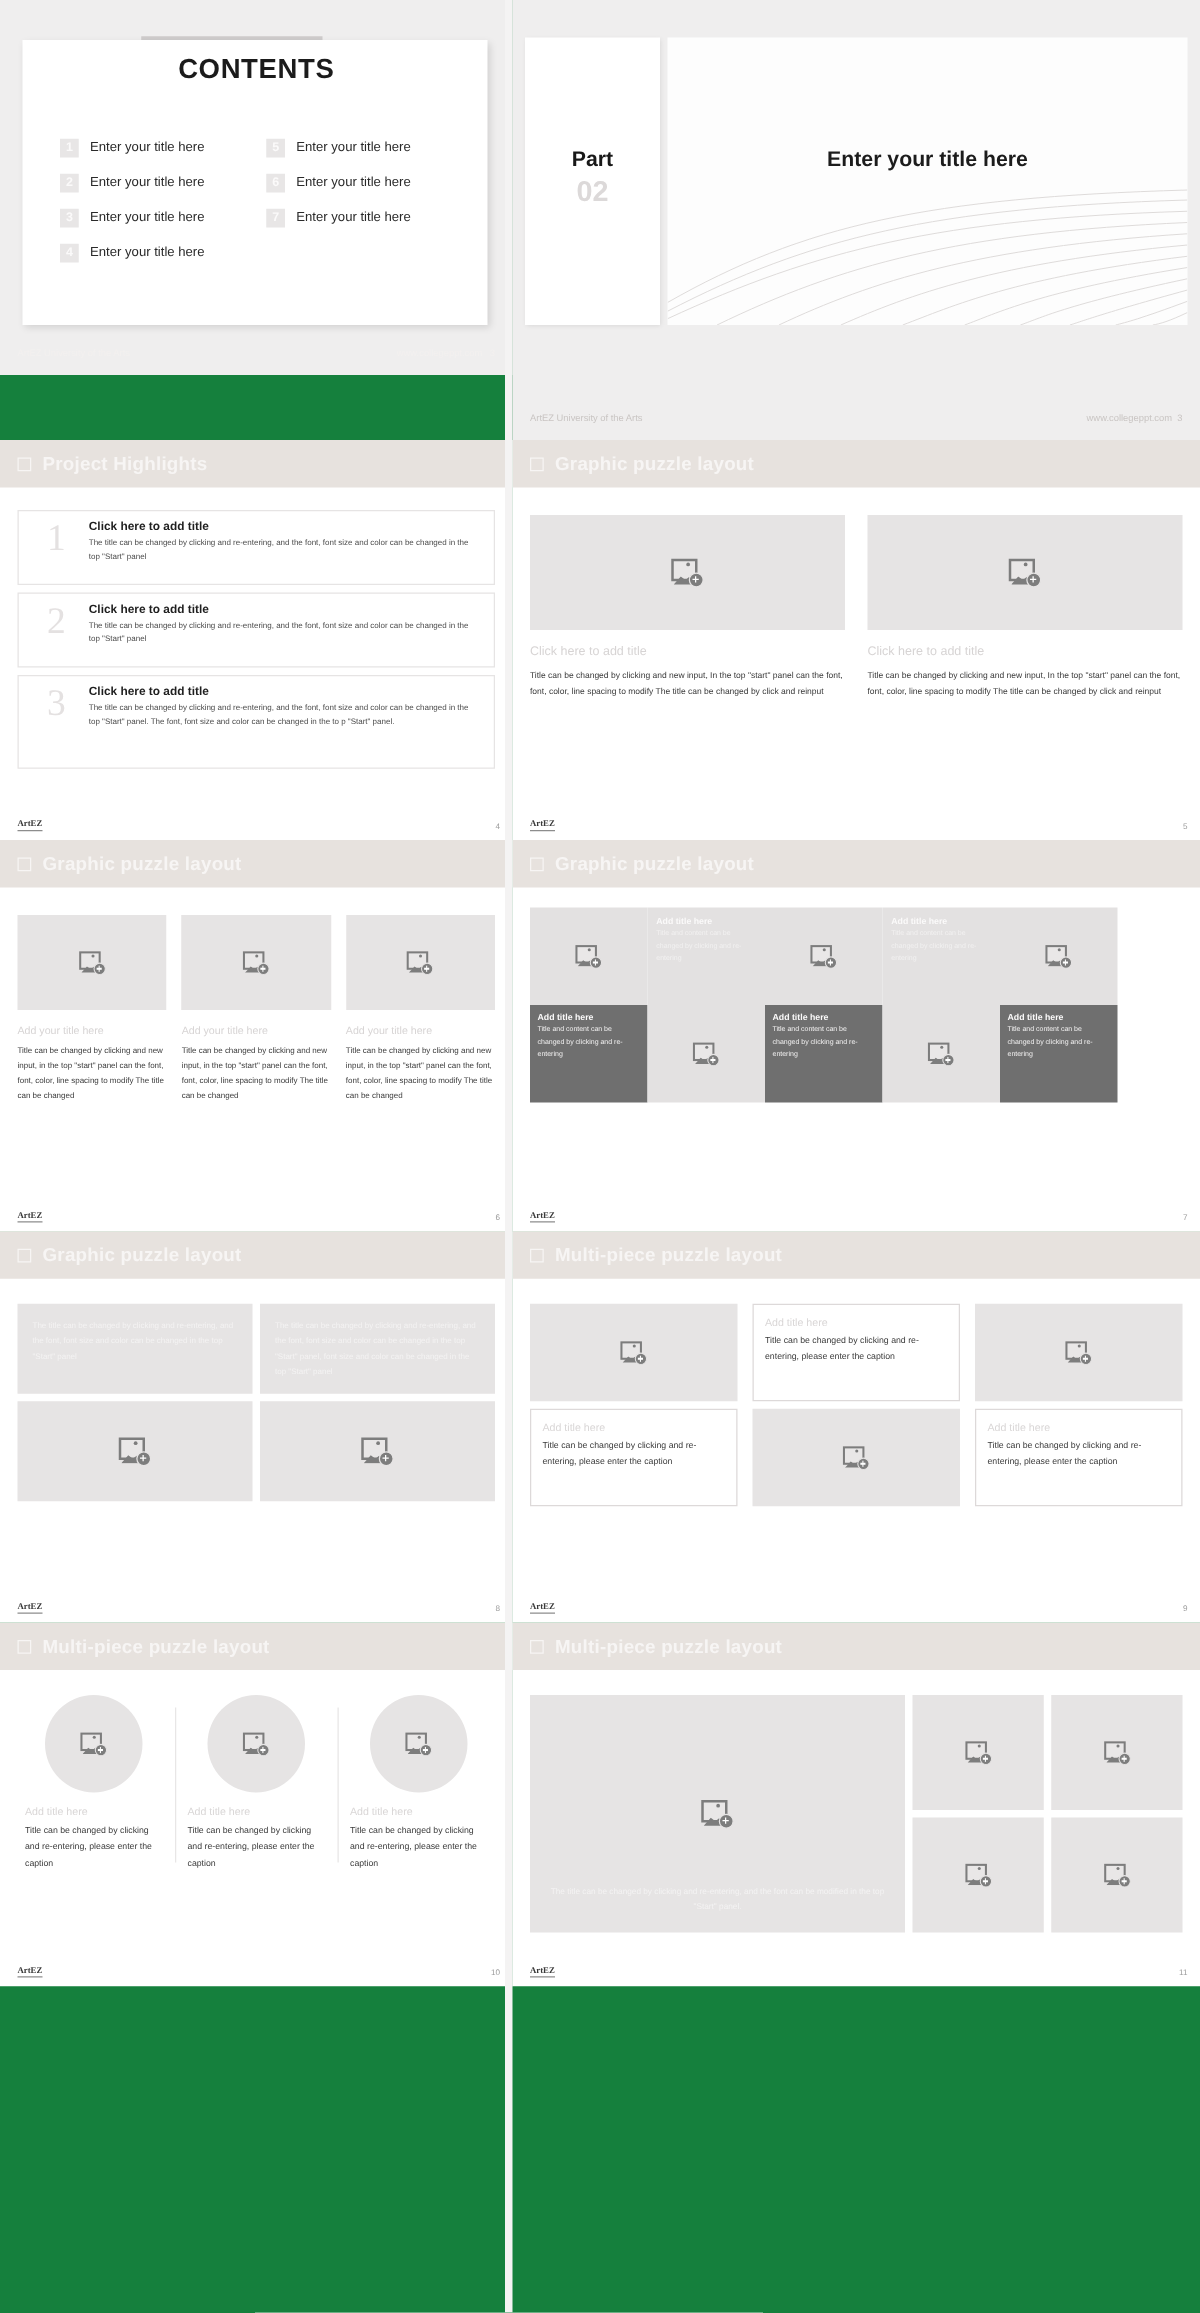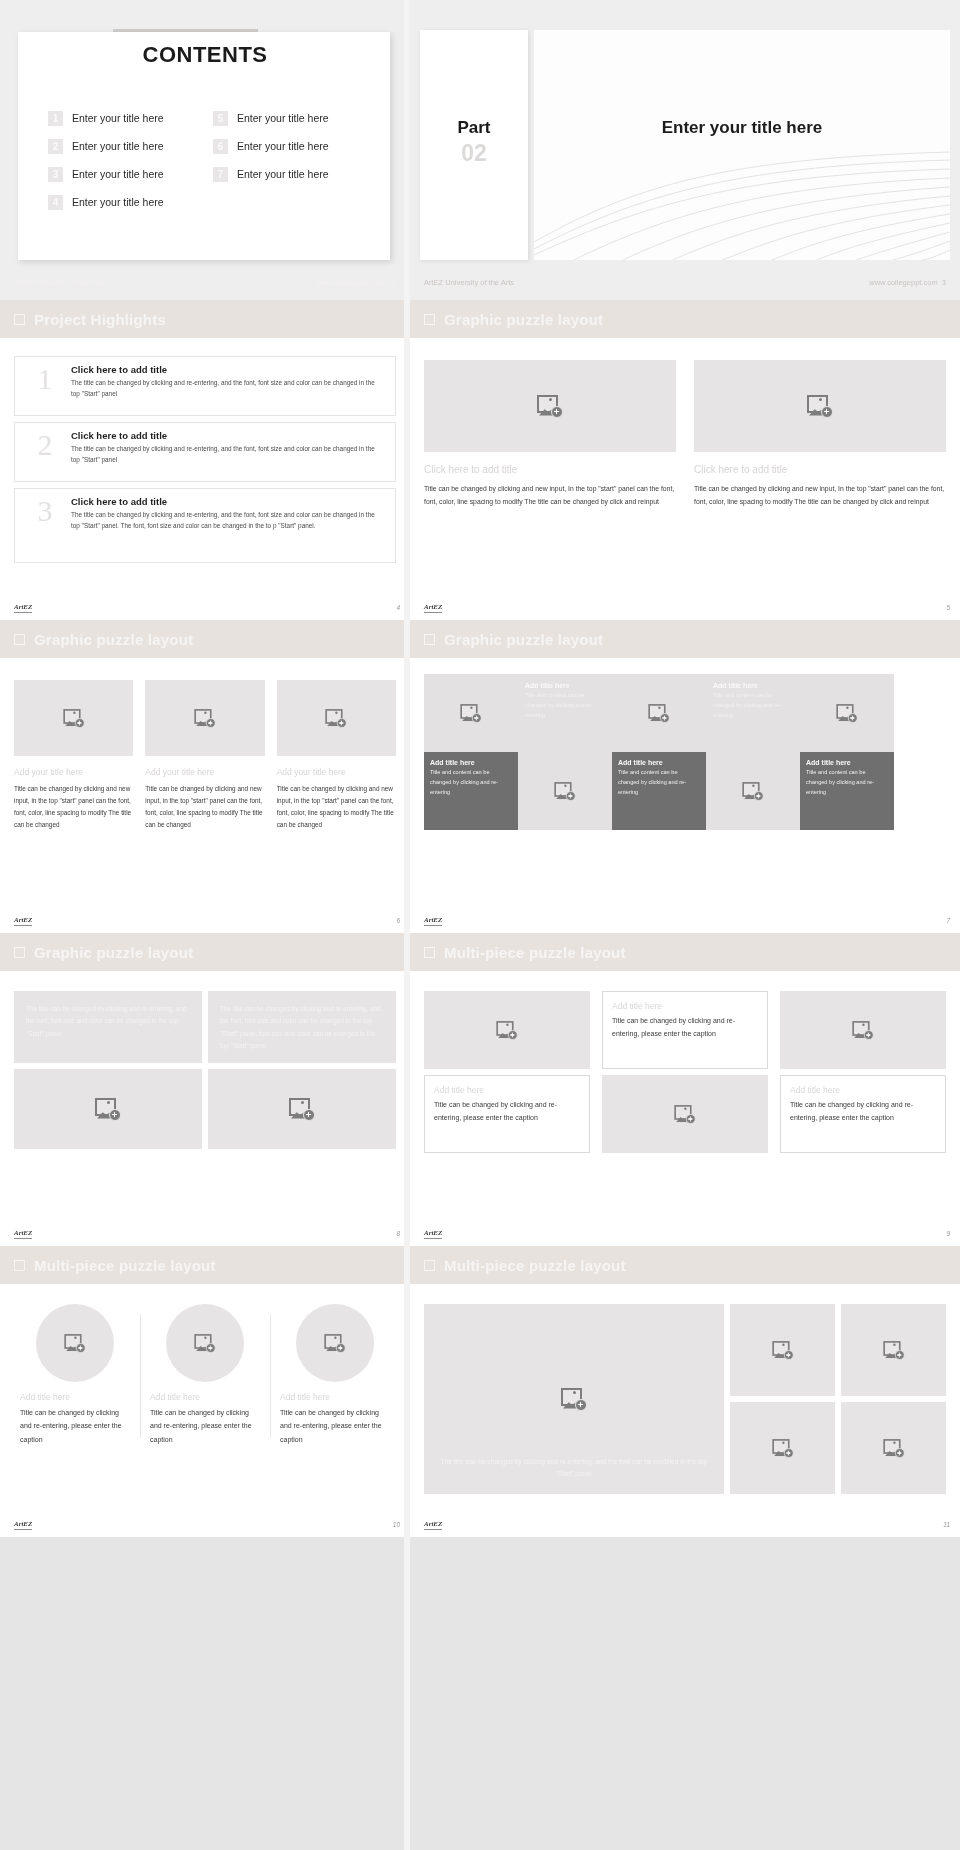--- a/index.html
+++ b/index.html
@@ -2,21 +2,21 @@
 <html><head>
 <meta charset="utf-8">
 <style>
   * { box-sizing: border-box; margin: 0; padding: 0; }
   body {
     width: 960px; height: 1850px;
     background: #ffffff;
     font-family: "Liberation Sans", sans-serif;
     overflow: hidden;
   }
-  .page { width: 960px; height: 1850px; position: relative; background:#e5e5e5; }
+  .page { width: 960px; height: 1850px; position: relative; background:#15803d; }
 
   
   .grid {
     display: grid;
     grid-template-columns: 410px 550px;
     grid-auto-rows: auto;
     width: 960px;
   }
   .cell { position: relative; }
 
@@ -61,21 +61,21 @@
     z-index:-1;
   }
   .s1 .footer {
     position:absolute; left:14px; right:14px; bottom:13px;
     display:flex; justify-content:space-between; align-items:center;
     font-size:7.5px; color:#f3f0ef;
   }
   .s1 .footer .right { display:flex; gap:6px; align-items:center; }
 
   
-  .s2 { height: 300px; background:#efeeee; }
+  .s2 { height: 352px; background:#efeeee; }
   .s2 .white1 {
     position:absolute; left:10px; top:30px; width:108px; height:230px;
     background:#fff; box-shadow:1px 1px 4px rgba(0,0,0,.10);
   }
   .s2 .partlabel {
     position:absolute; left:10px; top:118px; width:108px; text-align:center;
     font-size:17px; font-weight:bold; color:#181818;
   }
   .s2 .partnum {
     position:absolute; left:10px; top:140px; width:108px; text-align:center;
@@ -110,21 +110,21 @@
     content:""; position:absolute; left:0; right:0; top:-8px; height:8px;
     background:#f1f0f0;
   }
   .sqicon {
     width:11px; height:11px; border:1.6px solid #f7f5f4; margin-right:9px;
     flex:0 0 auto;
   }
   .hdrtitle { font-size:15px; font-weight:bold; color:#f7f5f4; letter-spacing:.2px; }
   .slidefoot {
     position:absolute; left:14px; right:10px; bottom:7px;
-    display:flex; justify-content:space-between; font-style:italic;
+    display:flex; justify-content:space-between; align-items:flex-end;
   }
   .logo {
     font-family:"Liberation Serif", serif; font-size:7px; font-weight:bold;
     color:#3a3a3a; border-bottom:1px solid #8d8d8d; padding-bottom:1px;
     line-height:1;
   }
   .pgnum { font-size:6.5px; color:#9b9b9b; }
 
   
   .imgbox {

